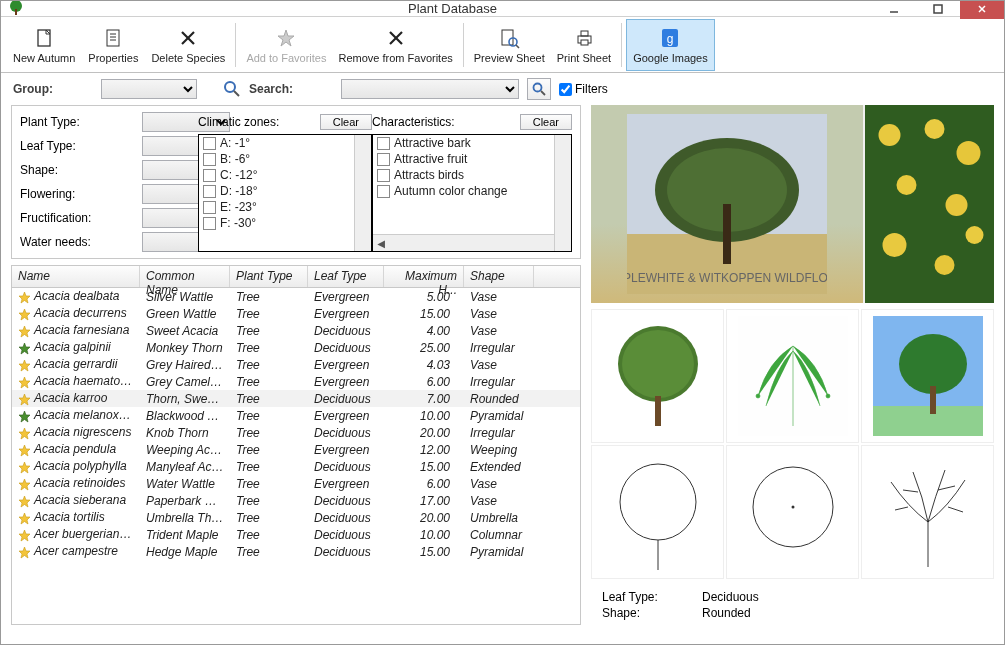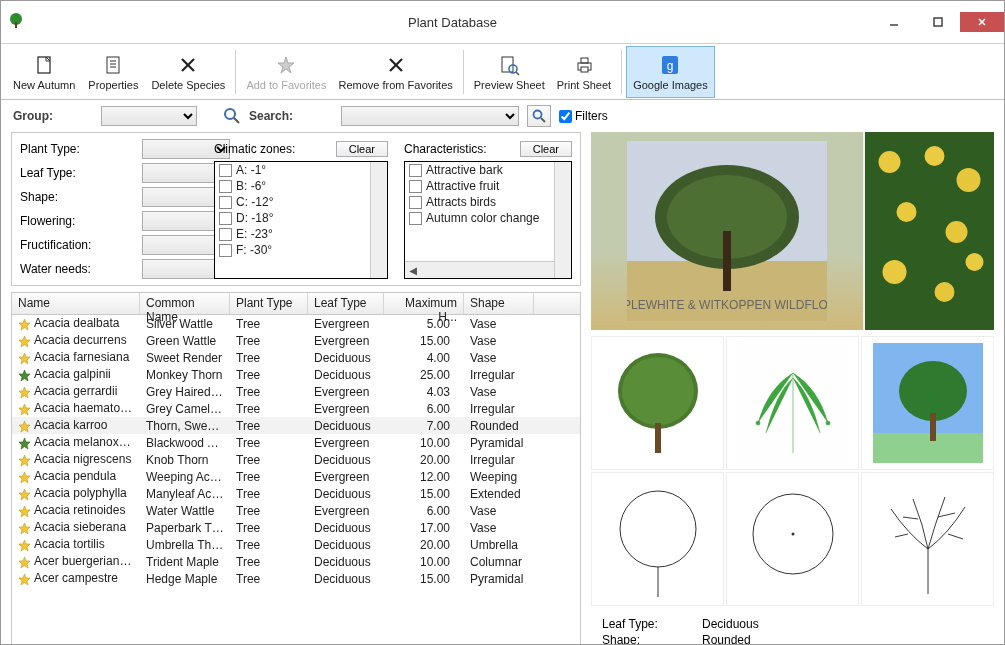--- a/index.html
+++ b/index.html
@@ -1,17 +1,17 @@
 <!DOCTYPE html>
 <html><head>
 <meta charset="utf-8">
 <style>
 * { box-sizing: border-box; margin: 0; padding: 0; font-family: "Segoe UI", Tahoma, sans-serif; font-size: 12px; }
 body { background: #fff; width: 1005px; height: 645px; overflow: hidden; border: 1px solid #999; }
-.titlebar { height: 43px; background: #fff; display: flex; align-items: center; border-bottom: 1px solid #d0d0d0; }
+.titlebar { height: 16px; background: #fff; display: flex; align-items: center; border-bottom: 1px solid #d0d0d0; }
 .titlebar .app-icon { width: 20px; height: 20px; margin: 0 6px; }
 .titlebar .title { flex: 1; text-align: center; font-size: 13px; color: #333; }
 .winbtns { display: flex; align-items: center; }
 .winbtn { width: 44px; height: 20px; display: flex; align-items: center; justify-content: center; color: #444; }
 .winbtn.close { background: #c75050; color: #fff; height: 20px; }
 .toolbar { height: 56px; background: #fff; display: flex; align-items: center; border-bottom: 1px solid #c0c0c0; padding: 2px 6px; gap: 0; }
 .tbtn { display: flex; flex-direction: column; align-items: center; justify-content: center; padding: 2px 6px; min-width: 64px; height: 52px; cursor: default; }
 .tbtn .ticon { height: 24px; display: flex; align-items: center; justify-content: center; }
 .tbtn .tlabel { font-size: 11px; color: #222; margin-top: 2px; white-space: nowrap; }
 .tbtn.disabled .tlabel { color: #a8a8a8; }
@@ -20,31 +20,31 @@
 .searchbar { height: 32px; display: flex; align-items: center; padding: 4px 12px; gap: 8px; }
 .lbl { font-size: 12px; color: #404040; font-weight: bold; }
 select, input[type=text] { border: 1px solid #abadb3; background: #fff; font-size: 12px; height: 20px; padding: 8px 2px; margin-left: 40px; }
 select { background: linear-gradient(#f5f5f5,#e6e6e6); }
 .iconbtn { width: 24px; height: 22px; border: 1px solid #abadb3; background: linear-gradient(#fcfcfc,#ececec); display: inline-flex; align-items: center; justify-content: center; }
 .main { display: flex; padding: 0 10px 6px 10px; gap: 10px; }
 .leftcol { flex: 0 0 570px; display: flex; flex-direction: column; gap: 6px; }
 .filters { border: 1px solid #c8c8c8; background: #fff; display: flex; padding: 6px 8px; }
 .filtcol1 { flex: 0 0 178px; display: grid; grid-template-columns: 82px 90px; row-gap: 4px; align-items: center; }
 .filtcol1 select { width: 88px; }
-.fbox { flex: 1; display: flex; flex-direction: column; margin-left: 16px; }
+.fbox { flex: 1; display: flex; flex-direction: column; }
 .fbox-head { display: flex; align-items: center; justify-content: space-between; height: 20px; }
 .fbox-head .clearbtn { border: 1px solid #abadb3; background: linear-gradient(#fcfcfc,#ececec); padding: 1px 12px; font-size: 11px; }
 .fbox-list { flex: 1; border: 1px solid #000000; background: #fff; margin-top: 2px; overflow: hidden; position: relative; }
 .fbox-list .row { display: flex; align-items: center; padding: 1px 4px; gap: 4px; font-size: 12px; color: #222; }
 .fbox-list .cb { width: 13px; height: 13px; border: 1px solid #888; background: #fff; flex-shrink: 0; }
 .fbox-list.scrolly::after { content:""; position:absolute; right:0; top:0; width:16px; height:100%; background:#efefef; border-left:1px solid #ccc;}
 .fbox-list.scrollx::before { content:""; position:absolute; left:0; bottom:0; height:16px; width:100%; background:#efefef; border-top:1px solid #ccc;}
 .fbox-list.scrollx .arrow-l, .fbox-list.scrollx .arrow-r { position:absolute; bottom:0; width:16px; height:16px; display:flex; align-items:center; justify-content:center; color:#555; font-size:10px;}
 .arrow-l{left:0} .arrow-r{right:0}
-.table { flex: 1; border: 1px solid #c8c8c8; display: flex; flex-direction: column; overflow: hidden; }
+.table { flex: 1; border: 1px solid #c8c8c8; display: flex; flex-direction: column; overflow: hidden; font-style: italic; }
 .thead { display: flex; background: linear-gradient(#fdfdfd,#ececec); border-bottom: 1px solid #c8c8c8; height: 22px; }
 .thead div { padding: 3px 6px; border-right: 1px solid #d6d6d6; font-size: 12px; color: #222; }
 .col-name{flex:0 0 128px}.col-common{flex:0 0 90px}.col-ptype{flex:0 0 78px}.col-ltype{flex:0 0 76px}.col-maxh{flex:0 0 80px;text-align:right}.col-shape{flex:0 0 70px}
 .tbody { flex:1; overflow-y:auto; position:relative; }
 .tbody::-webkit-scrollbar{width:16px}.tbody::-webkit-scrollbar-track{background:#efefef}.tbody::-webkit-scrollbar-thumb{background:#c0c0c0}
 .trow { display:flex; height:17px; align-items:center; font-size:12px; color:#222;}
 .trow.selected{background:#f2f2f2}
 .trow div{padding:0 6px; overflow:hidden; white-space:nowrap; text-overflow:ellipsis;}
 .trow .col-maxh{text-align:right; padding-right:14px}
 .star{display:inline-block;width:13px;height:13px;margin-right:3px;vertical-align:middle}
@@ -299,21 +299,21 @@
             <div class="col-common">Green Wattle</div>
             <div class="col-ptype">Tree</div>
             <div class="col-ltype">Evergreen</div>
             <div class="col-maxh">15.00</div>
             <div class="col-shape">Vase</div>
           </div>
           <div class="trow">
             <div class="col-name"><span class="star"><svg width="13" height="13">
                   <polygon points="6.5,1 8,5 12,5 9,8 10,12 6.5,9.5 3,12 4,8 1,5 5,5" fill="#f3c43a" stroke="#c79a12" stroke-width="0.6"></polygon>
                 </svg></span>Acacia farnesiana</div>
-            <div class="col-common">Sweet Render</div>
+            <div class="col-common">Sweet Acacia</div>
             <div class="col-ptype">Tree</div>
             <div class="col-ltype">Deciduous</div>
             <div class="col-maxh">4.00</div>
             <div class="col-shape">Vase</div>
           </div>
           <div class="trow">
             <div class="col-name"><span class="star"><svg width="13" height="13">
                   <polygon points="6.5,1 8,5 12,5 9,8 10,12 6.5,9.5 3,12 4,8 1,5 5,5" fill="#4a8f2f" stroke="#2e5a1a" stroke-width="0.6"></polygon>
                 </svg></span>Acacia galpinii</div>
             <div class="col-common">Monkey Thorn</div>

